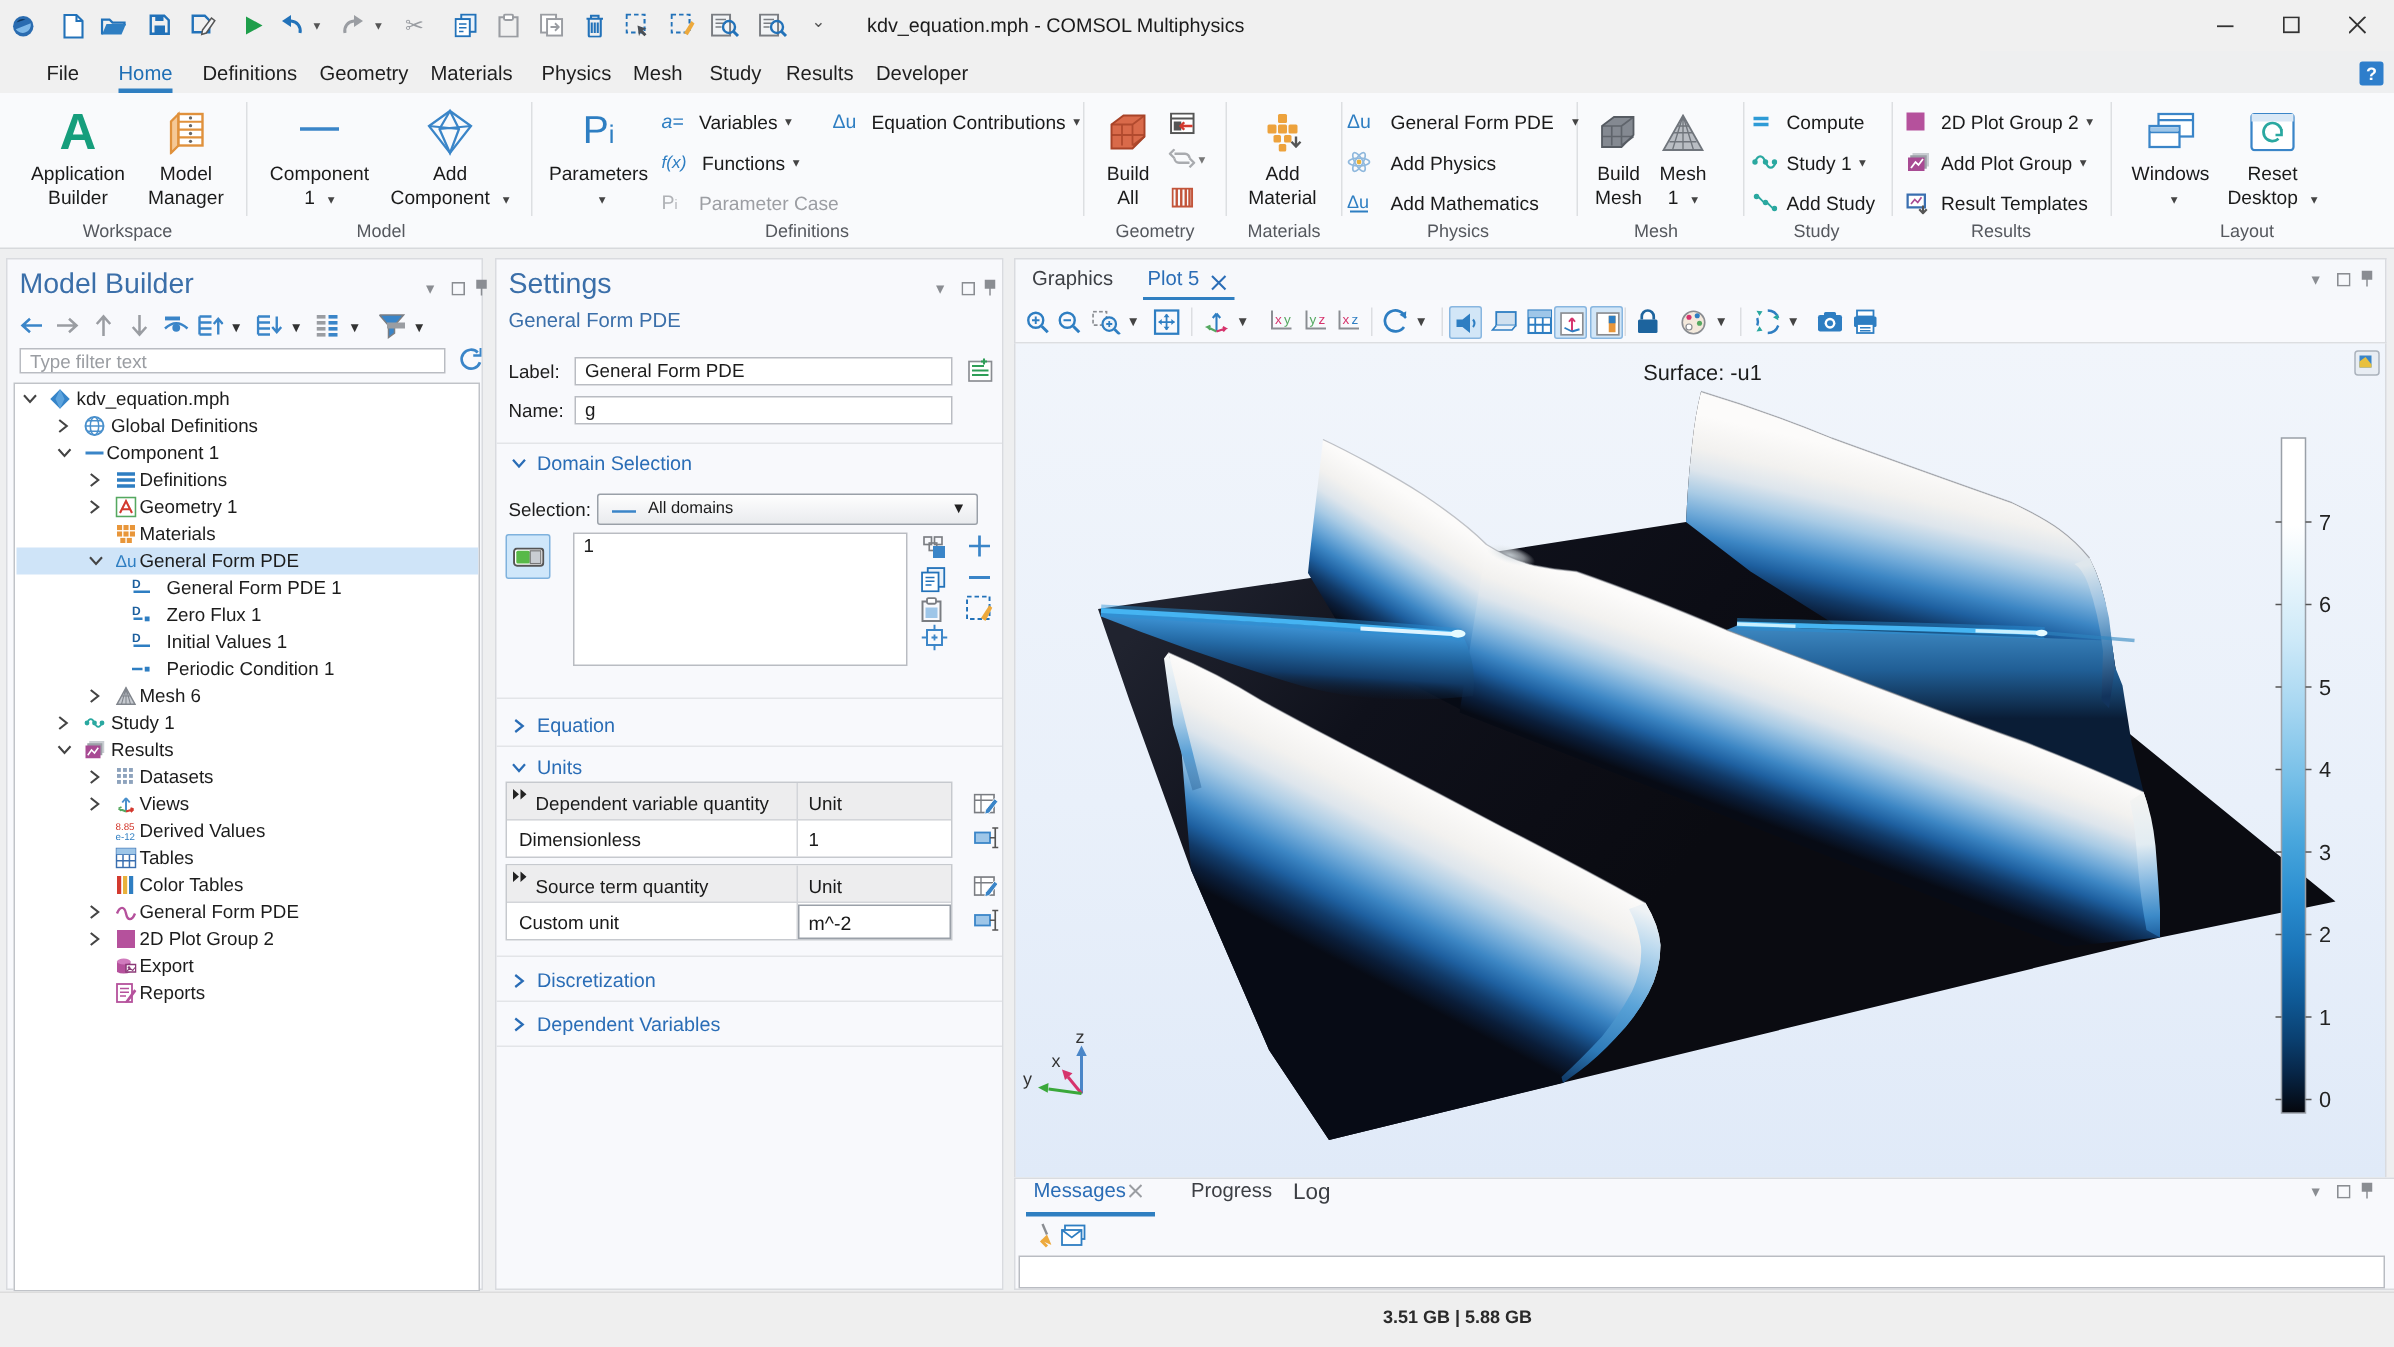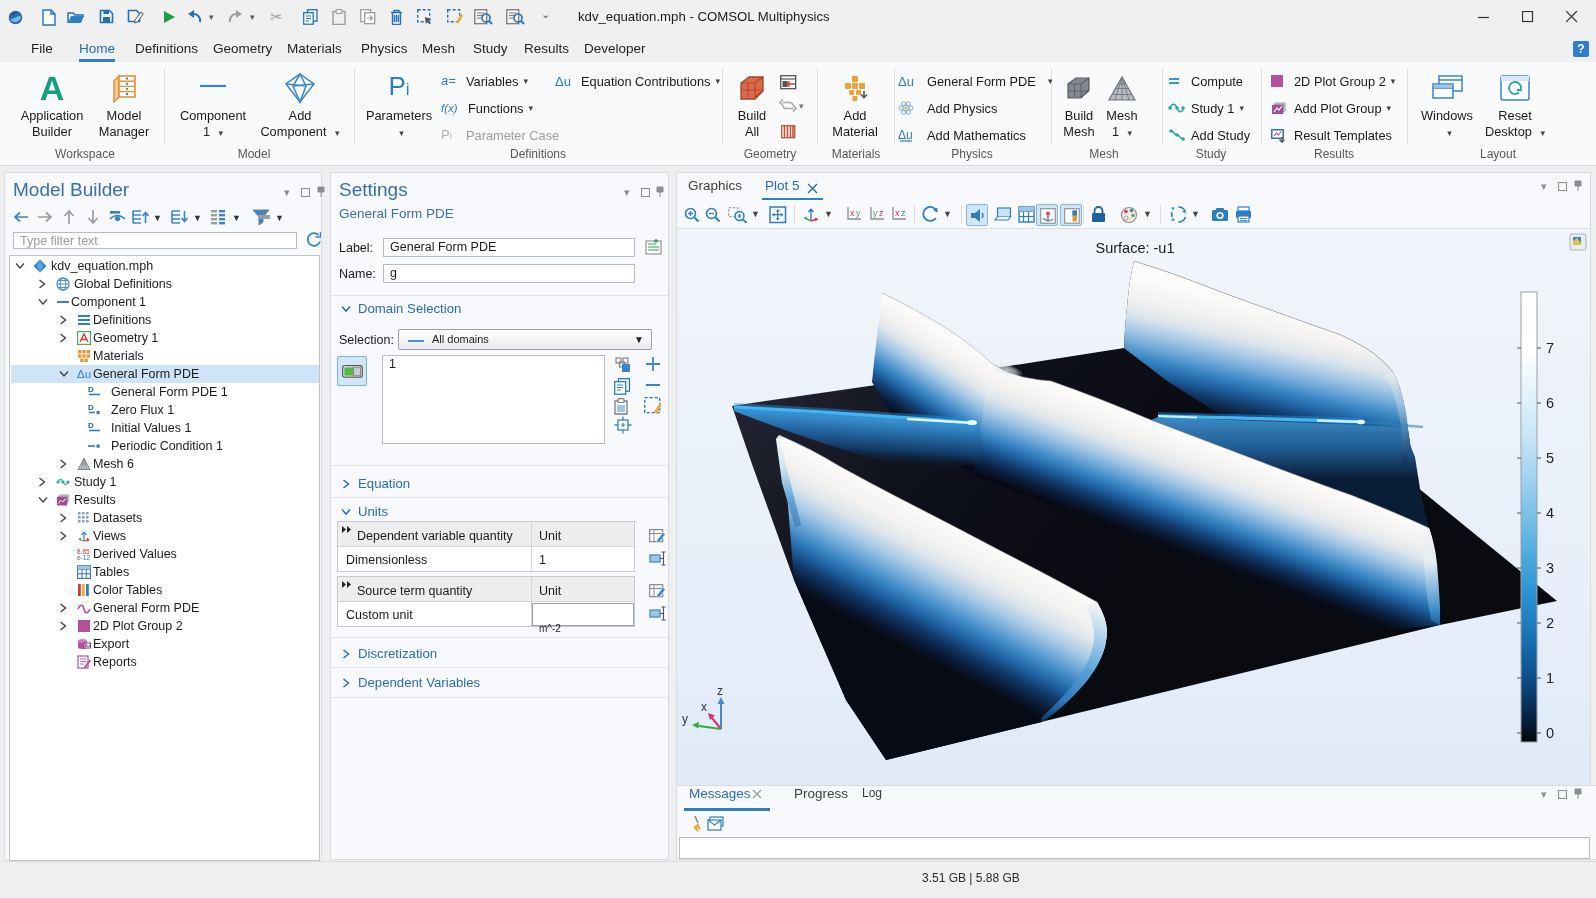--- a/index.html
+++ b/index.html
@@ -36,21 +36,21 @@
 .ticon { position:absolute; top:2px; width:14px; height:14px; }
 
 .inlabel { position:absolute; font-size:12.5px; color:#1c1c1c; }
 .inbox { position:absolute; background:#fff; border:1px solid #b9bcc2; font-size:12.5px; color:#1c1c1c; padding:1px 6px; }
 .sechead { position:absolute; font-size:13.2px; color:#2a6db6; }
 
 #gfx-tabs { position:absolute; left:676px; top:172px; width:915px; height:28px; background:#f6f8fb; border:1px solid #d9dbdf; border-bottom:none; }
 #gfx-toolbar { position:absolute; left:676px; top:200px; width:915px; height:29px; background:#f8f9fc; border-left:1px solid #d9dbdf; border-right:1px solid #d9dbdf; border-bottom:1px solid #dcdee1; }
 #plotwrap { position:absolute; left:676px; top:229px; width:915px; height:556px; border-left:1px solid #d9dbdf; border-right:1px solid #d9dbdf; }
 #messages { position:absolute; left:676px; top:785px; width:1030px; height:75px; background:#f8f9fc; border:1px solid #d9dbdf; }
-#statusbar { position:absolute; left:0; top:861px; width:1596px; height:37px; background:#efefef; border-top:1px solid #dcdcdc; }
+#statusbar { position:absolute; left:0; top:861px; width:1596px; height:37px; background:#efefef; border-top:1px solid #dcdcdc;font-weight:bold; }
 .tbtn { position:absolute; top:4px; width:22px; height:22px; border-radius:2px; }
 .tbtn.on { background:#d2e6f7; border:1px solid #88b6e0; }
 </style>
 </head>
 <body>
 
 <div id="titlebar">
   <svg class="abs" style="left:8px;top:10px" width="15" height="15">
       <circle cx="7.5" cy="7.5" r="6.8" fill="#2a6cb0"></circle>
       <path d="M2.5,9.5 a5.5,5.5 0 0 0 10,-4" fill="#7db8e8"></path>
@@ -744,21 +744,21 @@
   <div class="abs" style="left:6px;top:403px;width:298px;height:51px;border:1px solid #c6c9ce;background:#fff">
     <div class="abs" style="left:0;top:0;width:296px;height:25px;background:#ededee;border-bottom:1px solid #d3d5d9"></div>
     <div class="abs" style="left:193px;top:0;width:1px;height:49px;background:#d3d5d9"></div>
     <svg class="abs" style="left:3px;top:3px" width="12" height="9">
         <path d="M1,1 l4,3.5 L1,8 z M6,1 l4,3.5 L6,8 z" fill="#222"></path>
       </svg>
     <div class="abs" style="left:19px;top:7px;font-size:12.5px">Source term quantity</div>
     <div class="abs" style="left:201px;top:7px;font-size:12.5px">Unit</div>
     <div class="abs" style="left:8px;top:31px;font-size:12.5px">Custom unit</div>
     <div class="abs" style="left:194px;top:26px;width:102px;height:23px;background:#fff;border:1px solid #9aa0a8"></div>
-    <div class="abs" style="left:201px;top:46px;font-size:10px">m^-2</div>
+    <div class="abs" style="left:201px;top:31px;font-size:13px">m^-2</div>
   </div>
   <svg class="abs" style="left:318px;top:411px" width="18" height="17">
       <rect x="0.7" y="0.7" width="13" height="12" fill="#fff" stroke="#7a7d82" stroke-width="1.1"></rect>
       <path d="M0.7,4.5 h13 M5,0.7 v12" stroke="#7a7d82" stroke-width="0.9"></path>
       <path d="M8,11 L14,3.5 l2.3,1.8 L10.5,13 l-3,0.8 z" fill="#3a85c8" stroke="#fff" stroke-width="0.6"></path>
     </svg>
   <svg class="abs" style="left:318px;top:433px" width="18" height="17">
       <rect x="1" y="4" width="10" height="7" fill="#9ec6e8" stroke="#3a85c8" stroke-width="1.2"></rect>
       <path d="M14.5,1 v13 M12.5,1 h4 M12.5,14 h4 M11,7.5 h3" stroke="#555" stroke-width="1.1" fill="none"></path>
     </svg>
@@ -1086,21 +1086,21 @@
 </svg>
 </div>
 
 <div id="messages">
   <div class="abs" style="left:12px;top:0px;font-size:13.5px;color:#2a6db6">Messages</div>
   <svg class="abs" style="left:75px;top:3px" width="10" height="10">
       <path d="M1,1 L9,9 M9,1 L1,9" stroke="#9a9da2" stroke-width="1.3"></path>
     </svg>
   <div class="abs" style="left:7px;top:22px;width:86px;height:2.5px;background:#2f7fc1"></div>
   <div class="abs" style="left:117px;top:0px;font-size:13.5px;color:#3c3f44">Progress</div>
-  <div class="abs" style="left:185px;top:0px;font-size:12px;color:#3c3f44">Log</div>
+  <div class="abs" style="left:185px;top:0px;font-size:15px;color:#3c3f44">Log</div>
   <span class="pcorner" style="left:864px;top:2px">▾</span>
   <svg class="abs" style="left:881px;top:4px" width="9" height="9">
       <rect x="0.5" y="0.5" width="8" height="8" fill="none" stroke="#8a8d92" stroke-width="1.1"></rect>
     </svg>
   <svg class="abs" style="left:897px;top:2px" width="8" height="12">
       <path d="M1,1 h6 v5 h-6 z M4,6 v5" fill="#8a8d92" stroke="#8a8d92" stroke-width="1"></path>
     </svg>
   <svg class="abs" style="left:9px;top:29px" width="15" height="17">
       <path d="M9,1 L12,8" stroke="#8a8d92" stroke-width="1.6"></path>
       <path d="M12,8 l3,7 -7,-3 z" fill="#eda93c"></path>

